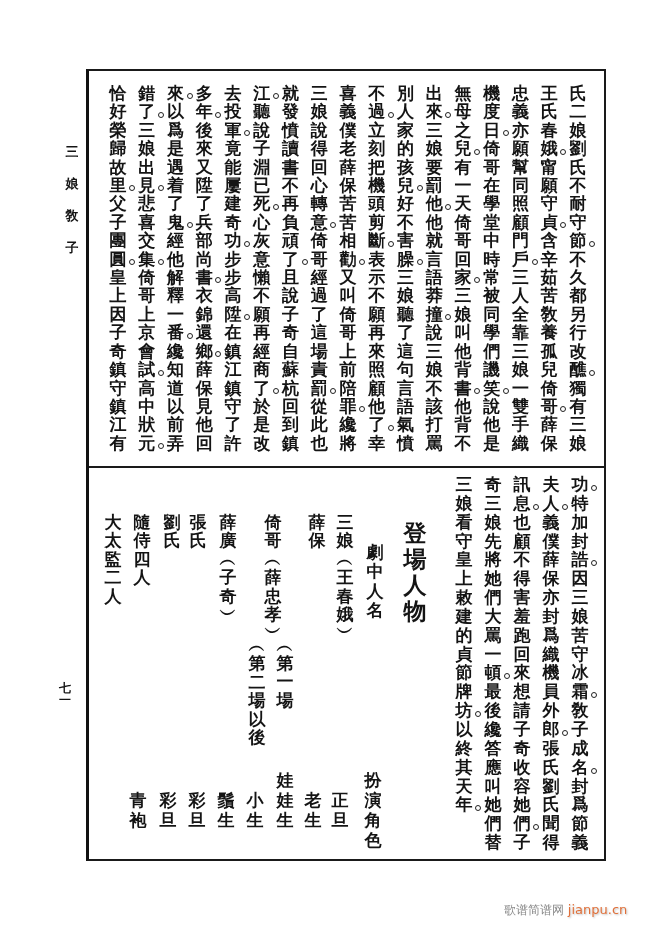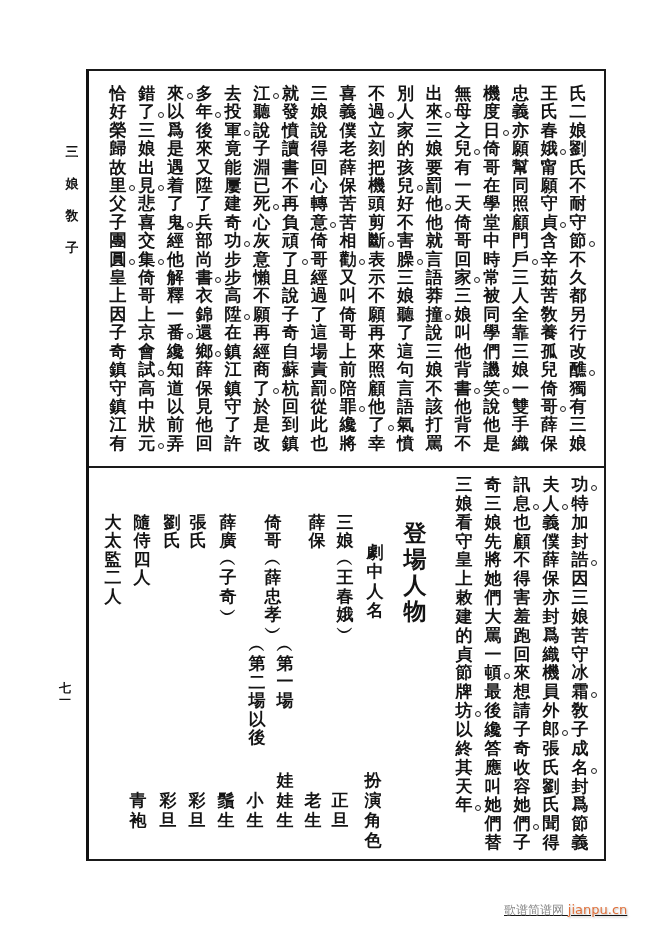--- a/index.html
+++ b/index.html
@@ -33,21 +33,20 @@
   .up { top: 84px; left: calc(564px - var(--i) * 28.75px); --p: 18.42px; }
   .lo { top: 475px; left: calc(566px - var(--i) * 29px); --p: 18.85px; }
   .nm { top: 513px; --p: 18.4px; }
   .rl { --p: 20px; }
   .heading { left: 400px; top: 520px; width: 30px; font-size: 23px; --p: 26px; }
   .runtitle { left: 62px; top: 136px; width: 20px; font-size: 13px; --p: 32px; }
   .pagenum { left: 57px; top: 682px; width: 16px; font-size: 12px; --p: 12px; }
   .wm {
     position: absolute; left: 504px; top: 902px; font-size: 12px; white-space: nowrap;
     font-family: "DejaVu Sans", "Liberation Sans", sans-serif;
-    text-decoration: underline;
   }
   .wm .site { color: #8a8a8a; }
   .wm .dom { color: #e0703a; text-shadow: 1px 1px 2px rgba(0,0,0,0.25); font-size: 13px; }
 </style>
 </head>
 <body>
 
 <div class="frame"></div>
 <div class="divider"></div>
 

